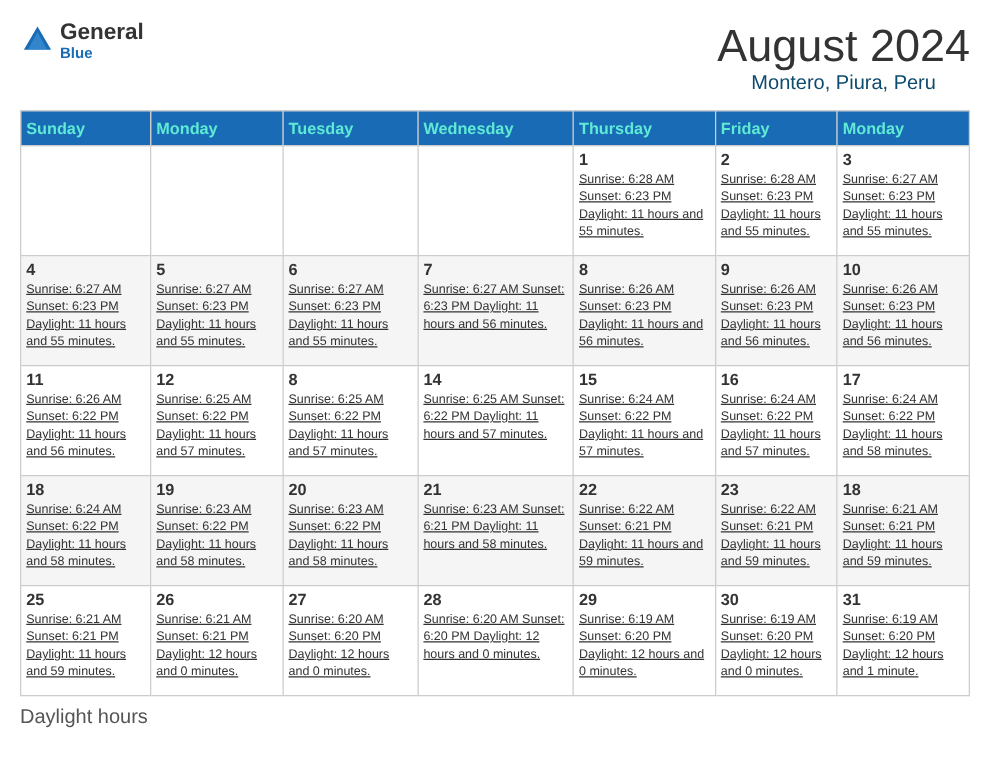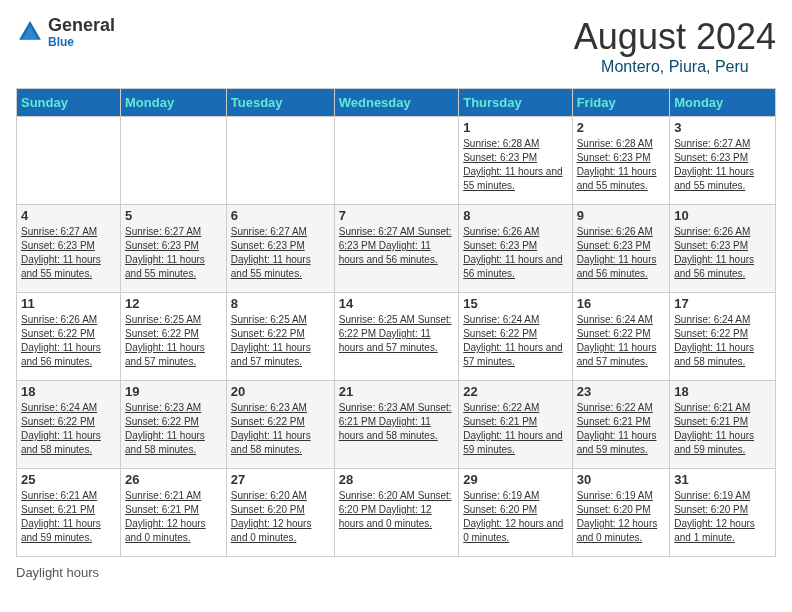--- a/index.html
+++ b/index.html
@@ -89,21 +89,21 @@
       font-size: 10px;
       line-height: 1.4;
       color: #333;
       text-decoration: underline;
     }
     .empty-cell {
       background: #fff !important;
     }
     .footer {
       margin-top: 8px;
-      font-size: 13px;
+      font-size: 16px;
       color: #555;
       text-align: left;
     }
   </style>
 </head>
 <body>
 
 <div class="header">
   <div class="logo">
     <svg class="logo-icon" viewBox="0 0 36 36">

